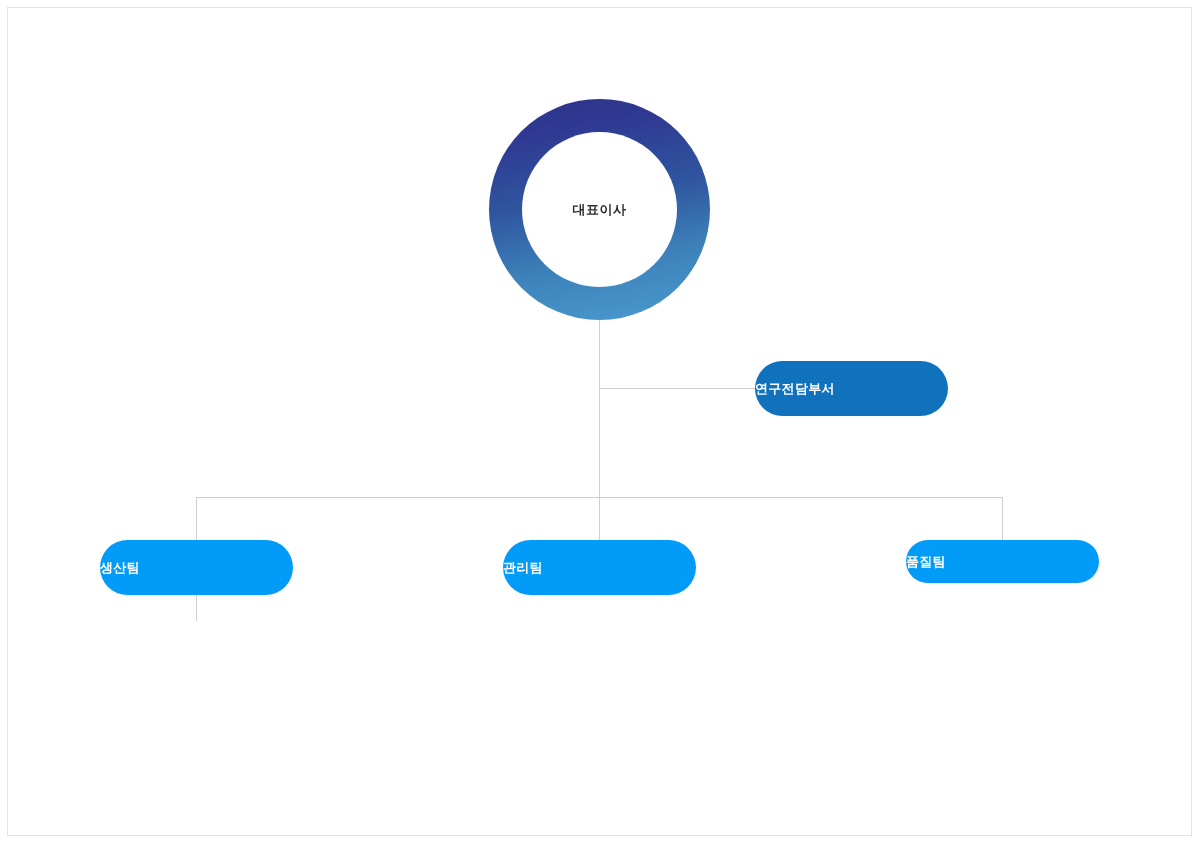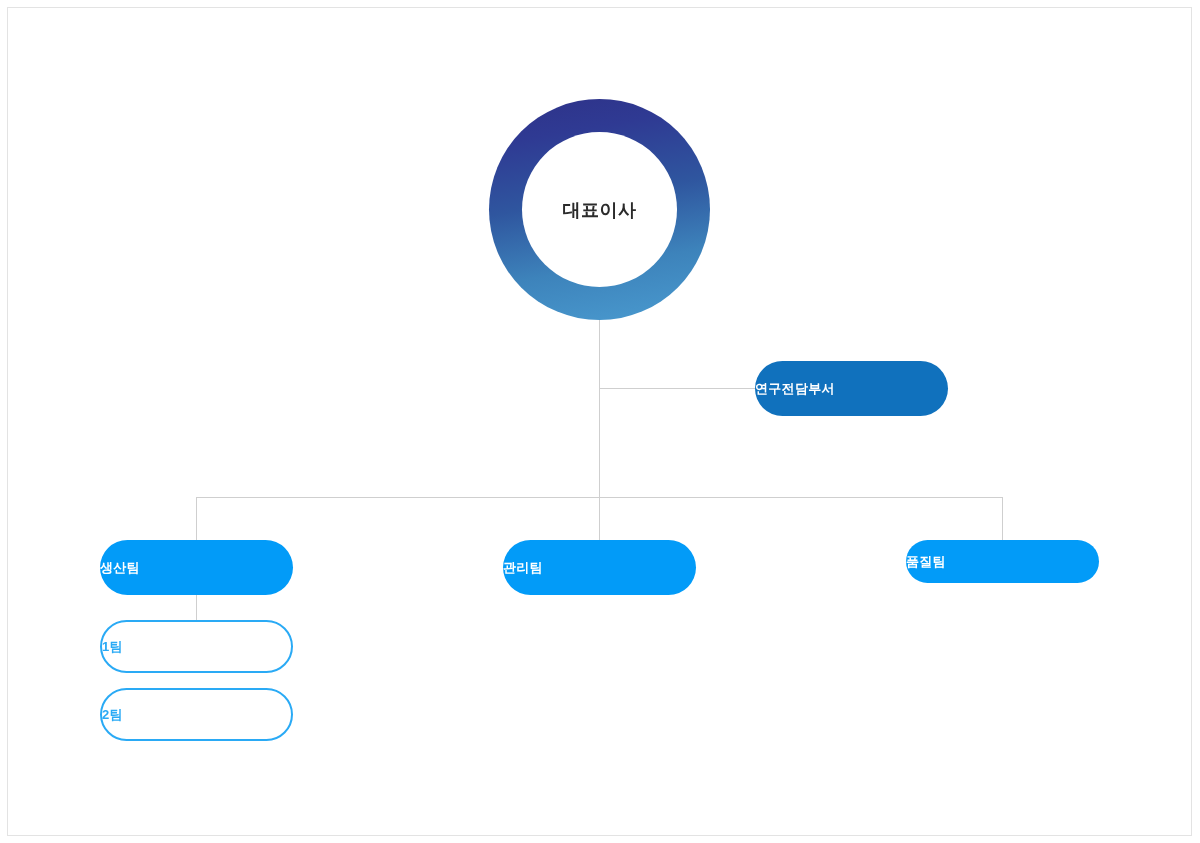--- a/index.html
+++ b/index.html
@@ -59,21 +59,21 @@
     top: 33px;
     width: 155px;
     height: 155px;
     border-radius: 50%;
     background: #ffffff;
     display: flex;
     align-items: center;
     justify-content: center;
   }
   .ceo-label {
-    font-size: 18px;
+    font-size: 13px;
     font-weight: bold;
     color: #2b2b2b;
     letter-spacing: 0.5px;
   }
 
   
   .pill {
     position: absolute;
     display: flex;
     align-items: center;
@@ -140,21 +140,15 @@
   </div>
 
   <div class="pill solid-bright" id="node-admin">
     <span>관리팀</span>
   </div>
 
   <div class="pill solid-bright" id="node-quality">
     <span>품질팀</span>
   </div>
 
-  <div class="pill outline" id="node-team1">
-    <span>1팀</span>
-  </div>
 
-  <div class="pill outline" id="node-team2">
-    <span>2팀</span>
-  </div>
 
 </div>
 
 </body></html>

